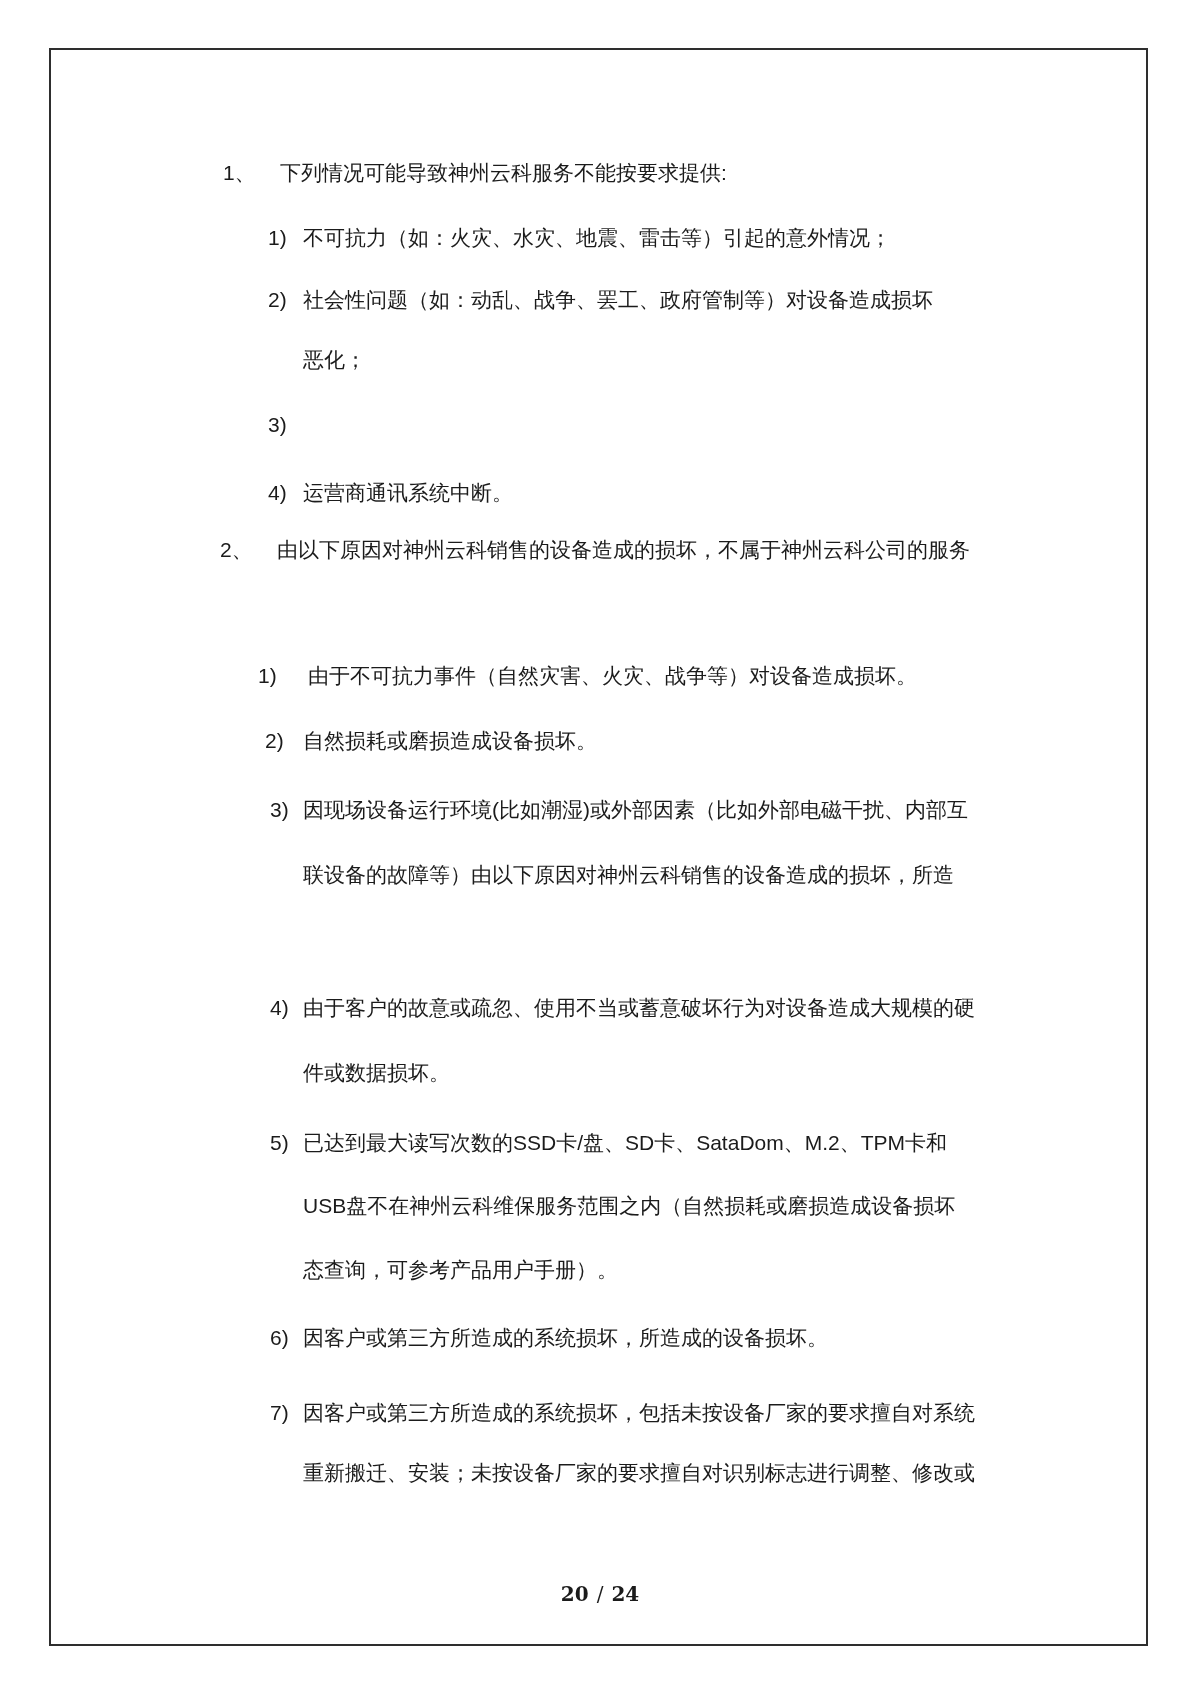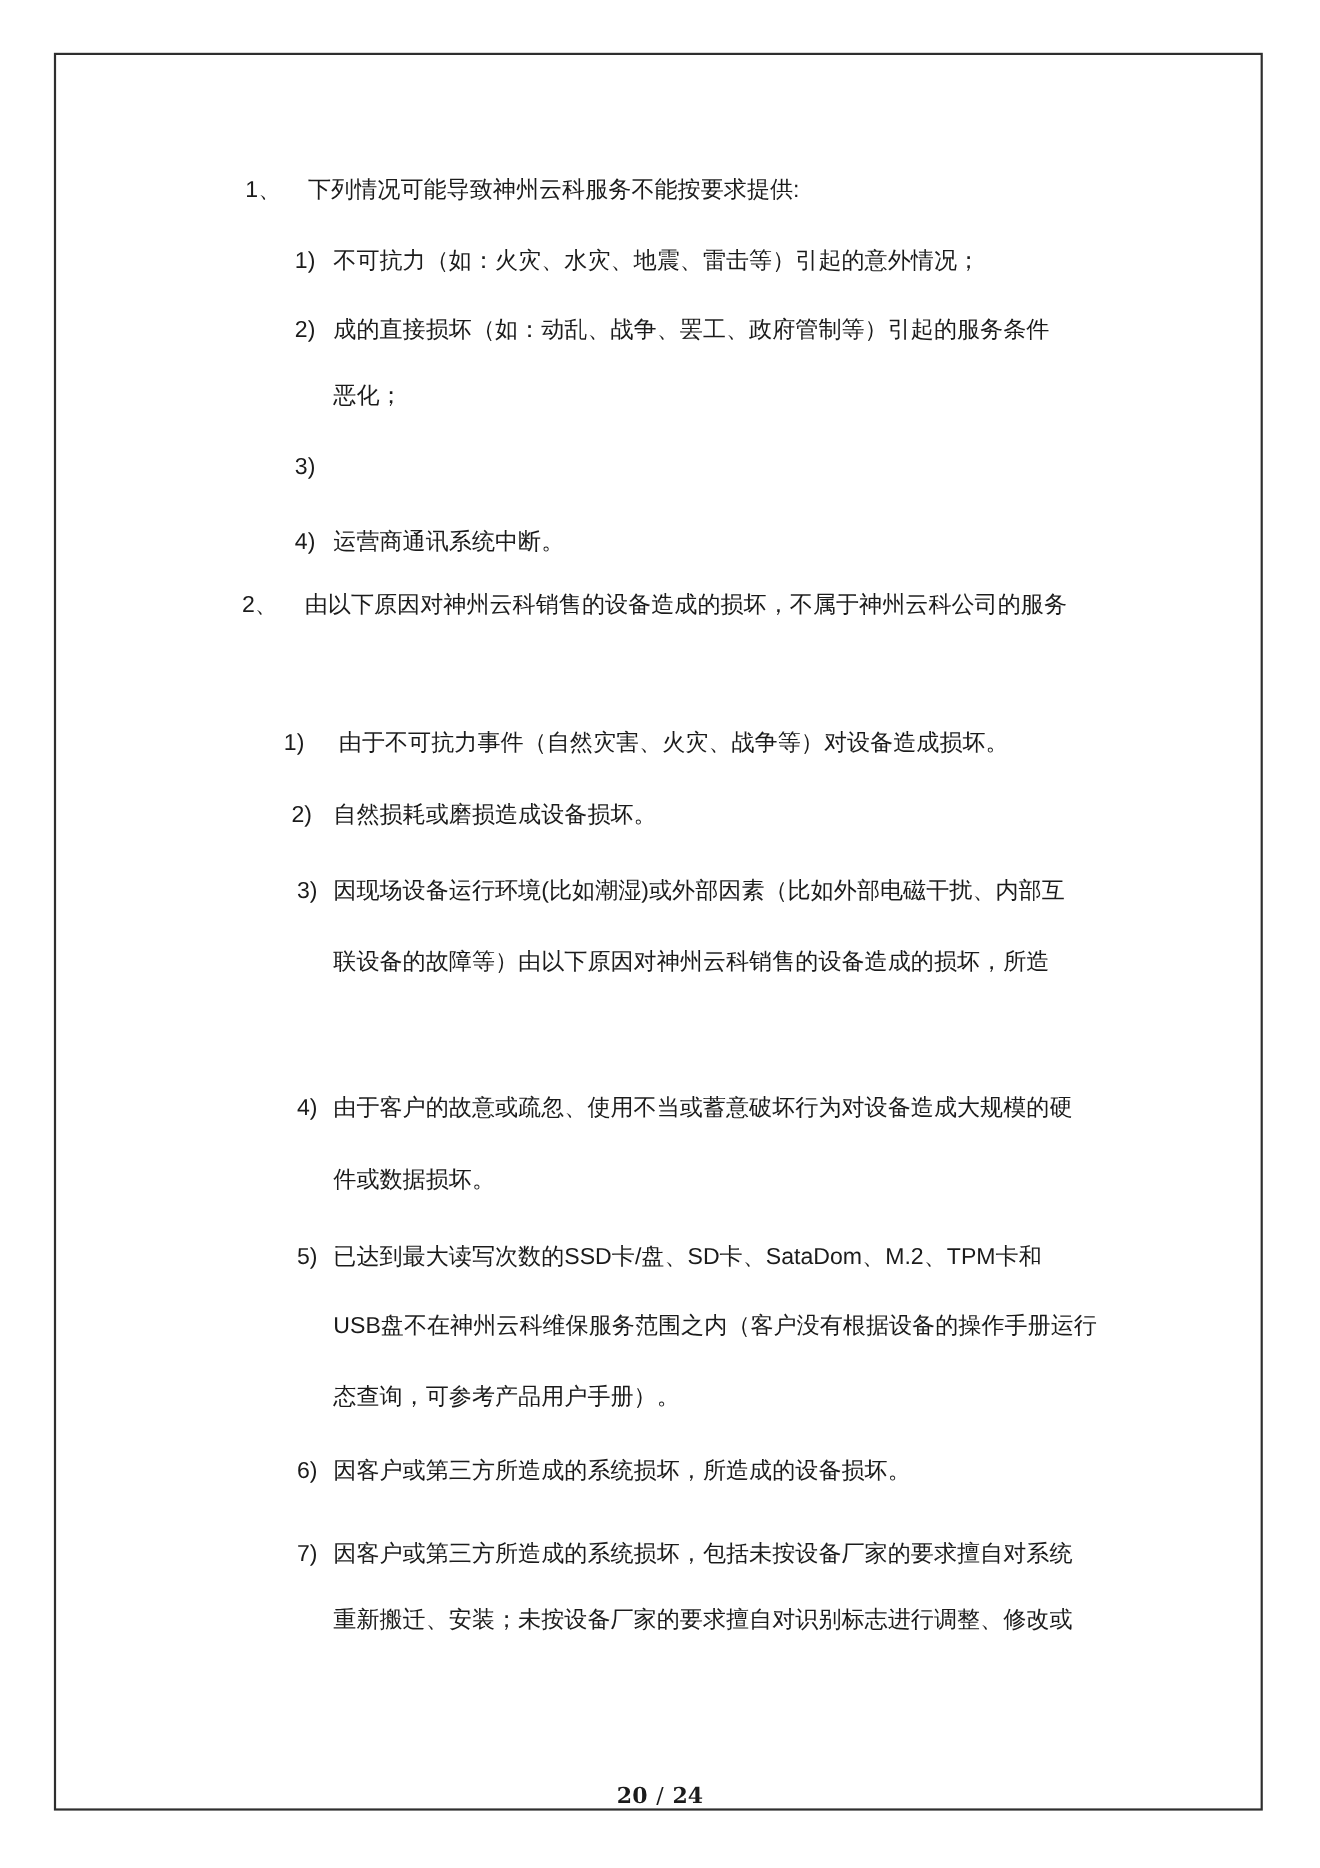--- a/index.html
+++ b/index.html
@@ -39,21 +39,20 @@
   .line .marker{position:absolute;top:0;}
   .line .text{position:absolute;top:0;}
   .doc-footer{
     position:absolute;
     top:1582px;left:0;width:1200px;
     text-align:center;
     font-family:"DejaVu Serif","Liberation Serif",serif;
     font-size:20px;
     color:#1b1b1b;
     white-space:nowrap;
-    margin-top:38px;
   }
   .doc-footer .pg{font-weight:bold;}
   .doc-footer .sep{font-weight:normal;padding:0 8px;}
 </style>
 </head>
 <body>
 
 <div class="page">
 
   <div class="page-border"></div>
@@ -64,21 +63,21 @@
     <span class="text" style="left:280px">下列情况可能导致神州云科服务不能按要求提供:</span>
   </div>
 
   <div class="line" style="top:224px">
     <span class="marker" style="left:268px">1)</span>
     <span class="text" style="left:303px">不可抗力（如：火灾、水灾、地震、雷击等）引起的意外情况；</span>
   </div>
 
   <div class="line" style="top:286px">
     <span class="marker" style="left:268px">2)</span>
-    <span class="text" style="left:303px">成的直接损坏（如：动乱、战争、罢工、政府管制等）引起的服务条件</span>
+    <span class="text" style="left:303px">社会性问题（如：动乱、战争、罢工、政府管制等）对设备造成损坏</span>
   </div>
 
   <div class="line" style="top:346px">
     <span class="text" style="left:303px">恶化；</span>
   </div>
 
   <div class="line" style="top:411px">
     <span class="marker" style="left:268px">3)</span>
   </div>
 
@@ -121,21 +120,21 @@
   <div class="line" style="top:1059px">
     <span class="text" style="left:303px">件或数据损坏。</span>
   </div>
 
   <div class="line" style="top:1129px">
     <span class="marker" style="left:270px">5)</span>
     <span class="text" style="left:303px">已达到最大读写次数的SSD卡/盘、SD卡、SataDom、M.2、TPM卡和</span>
   </div>
 
   <div class="line" style="top:1192px">
-    <span class="text" style="left:303px">USB盘不在神州云科维保服务范围之内（客户没有根据设备的操作手册运行</span>
+    <span class="text" style="left:303px">USB盘不在神州云科维保服务范围之内（自然损耗或磨损造成设备损坏</span>
   </div>
 
   <div class="line" style="top:1256px">
     <span class="text" style="left:303px">态查询，可参考产品用户手册）。</span>
   </div>
 
   <div class="line" style="top:1324px">
     <span class="marker" style="left:270px">6)</span>
     <span class="text" style="left:303px">因客户或第三方所造成的系统损坏，所造成的设备损坏。</span>
   </div>

